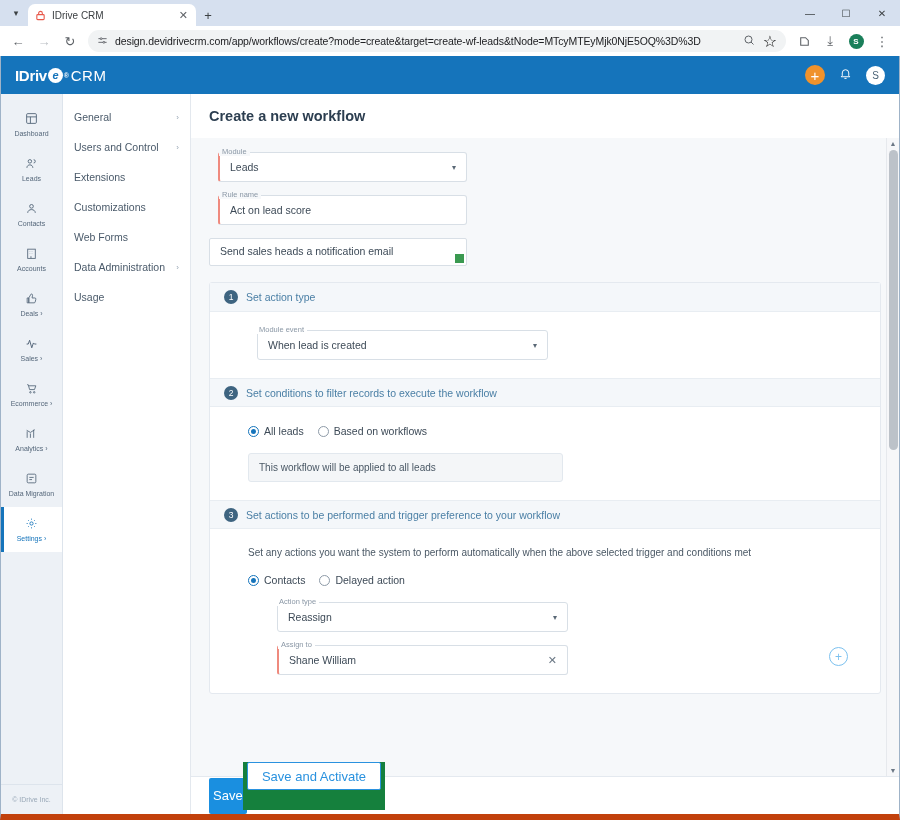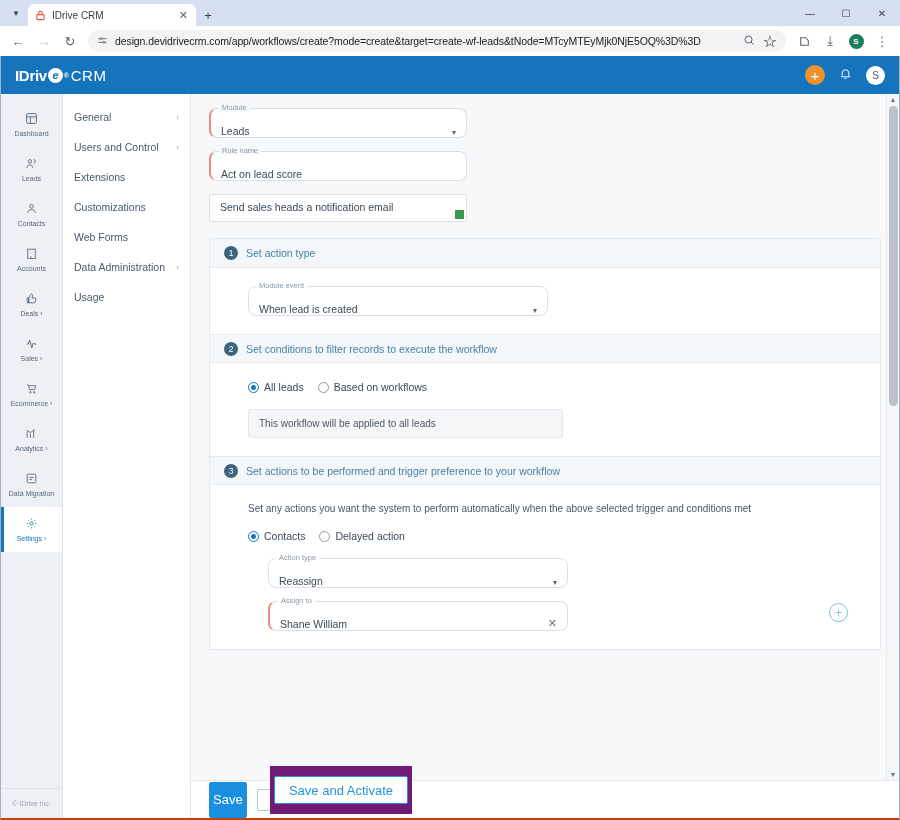--- a/index.html
+++ b/index.html
@@ -40,21 +40,21 @@
   .omni-url { font-size:10.5px; color:#202124; white-space:nowrap; overflow:hidden;
               flex:1; letter-spacing:-0.1px; }
   .omni-icons { display:flex; align-items:center; gap:8px; }
   .prof-badge { width:15px; height:15px; border-radius:50%; background:#1a7f5a;
                 color:#fff; font-size:8px; display:flex; align-items:center;
                 justify-content:center; font-weight:bold; }
 
   
   .app { flex:1; display:flex; flex-direction:column; background:#fff;
          border-left:1px solid #9fb3c8; border-right:1px solid #9fb3c8;
-         border-bottom:2px solid #c2410c; overflow:hidden; }
+         border-bottom:6px solid #c2410c; overflow:hidden; }
 
   .appbar { height:38px; background:#1574bb; display:flex; align-items:center;
             padding:0 14px; flex-shrink:0; }
   .logo { display:flex; align-items:center; font-size:15px; font-weight:bold; color:#fff;
           letter-spacing:-0.3px; }
   .logo .e-mark { display:inline-flex; align-items:center; justify-content:center;
                   width:15px; height:15px; border-radius:50%; background:#fff; color:#1574bb;
                   font-size:11px; font-weight:bold; margin:0 1px; font-style:italic; }
   .logo .reg { font-size:7px; vertical-align:super; }
   .logo .crm { font-weight:normal; margin-left:2px; letter-spacing:0.5px; }
@@ -94,23 +94,23 @@
   .main { flex:1; display:flex; flex-direction:column; overflow:hidden;
           position:relative; background:#fff; }
   .main-head { height:44px; display:flex; align-items:center; padding:0 18px;
                flex-shrink:0; }
   .page-title { font-size:14.5px; font-weight:bold; color:#2c3e50; }
 
   .scroll-area { flex:1; background:#f6f8fa; overflow:hidden; position:relative;
                  padding:14px 18px 0 18px; }
 
   .field { position:relative; margin-bottom:13px; }
-  .field-box { height:30px; background:#fff; border:1px solid #d8dfe6; border-radius:8px;
-               display:flex; align-items:flex-end; padding:0 10px; font-size:10.5px;
-               color:#3d4a57; }
+  .field-box { height:30px; background:#fff; border:1px solid #d8dfe6; border-radius:3px;
+               display:flex; align-items:center; padding:0 10px; font-size:10.5px;
+               color:#3d4a57;margin-left:9px; }
   .field-box.req { border-left:2.5px solid #ef8a7e; }
   .field-lbl { position:absolute; top:-5px; left:8px; background:#f6f8fa;
                padding:0 3px; font-size:7.5px; color:#8b98a6; }
   .field-box.req .field-lbl { left:10px; }
   .caret-dn { margin-left:auto; font-size:8px; color:#5a6876; }
   .clear-x { margin-left:auto; font-size:11px; color:#6a7784; }
 
   .w258 { width:258px; }
   .w300 { width:300px; }
 
@@ -156,22 +156,22 @@
 
   
   .footbar { height:38px; background:#fff; border-top:1px solid #e4e9ef; display:flex;
              align-items:center; padding:0 18px; gap:10px; flex-shrink:0;
              position:relative; }
   .btn-primary { height:36px; padding:0 4px; background:#1a8fe0; color:#fff;
                  border-radius:2px; font-size:13px; display:flex; align-items:center; }
   .btn-outline { height:22px; padding:0 16px; background:#fff; color:#2a92df;
                  border:1px solid #9fcfee; border-radius:2px; font-size:10.5px;
                  display:flex; align-items:center; }
-  .tooltip-overlay { position:absolute; left:79px; top:-15px; width:142px; height:48px;
-                     background:#701a75; display:flex; align-items:center;
+  .tooltip-overlay { position:absolute; left:52px; top:-15px; width:142px; height:48px;
+                     background:#15803d; display:flex; 
                      justify-content:center; }
   .tooltip-btn { height:28px; padding:0 14px; border:1.5px solid #2a92df; color:#2a92df;
                  background:#fff; border-radius:2px; font-size:13px;
                  display:flex; align-items:center; }
 </style>
 </head>
 <body>
 
 <div class="browser">
 
@@ -379,20 +379,23 @@
           <span>Data Administration</span>
           <span class="sub-caret">›</span>
         </div>
         <div class="sub-item">
           <span>Usage</span>
         </div>
       </div>
 
       <div class="main">
 
+        <div class="main-head">
+          <div class="page-title">Create a new workflow</div>
+        </div>
 
         <div class="scroll-area">
 
           <div class="field w258">
             <div class="field-box req">
               <span class="field-lbl">Module</span>
               <span>Leads</span>
               <span class="caret-dn">▾</span>
             </div>
           </div>

